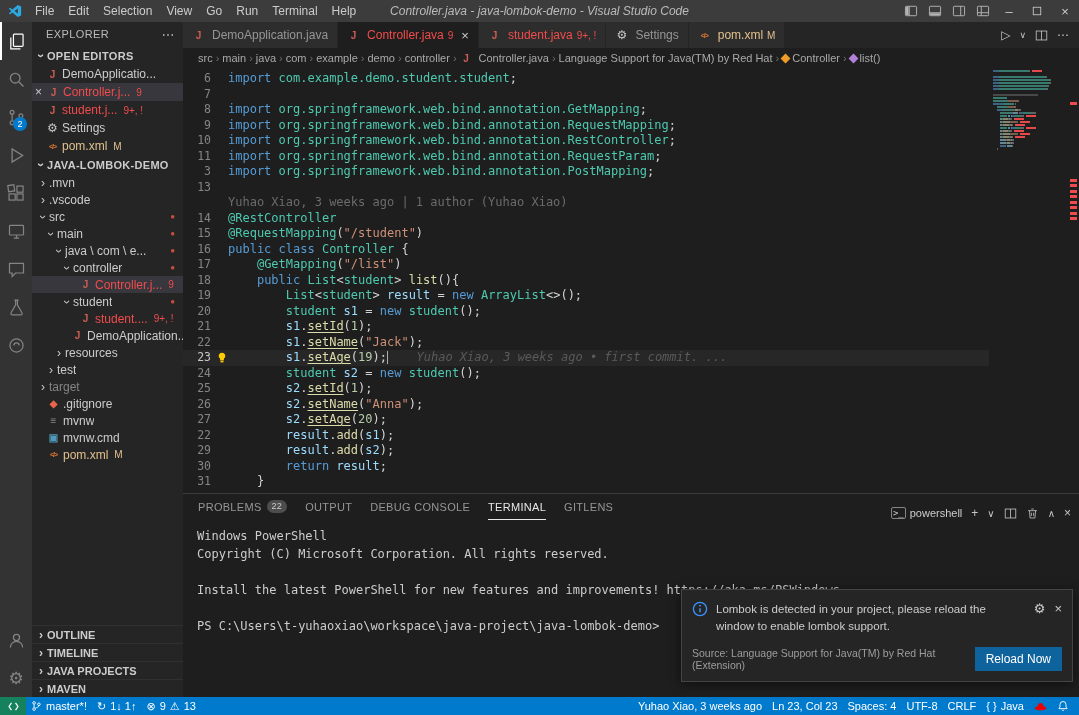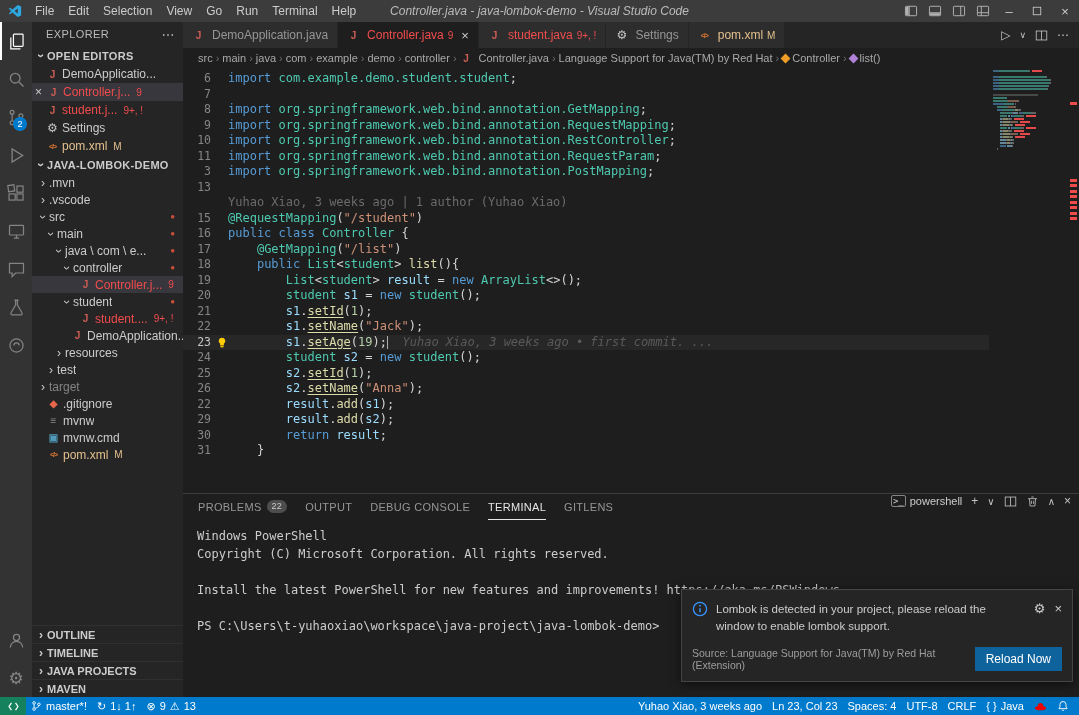--- a/index.html
+++ b/index.html
@@ -74,33 +74,33 @@
   .code-content{white-space:pre;margin-left:17px;color:#d4d4d4;}
   .tok-k{color:#569cd6;}
   .tok-t{color:#4ec9b0;}
   .tok-s{color:#ce9178;}
   .tok-n{color:#b5cea8;}
   .tok-m{color:#dcdcaa;}
   .tok-u{text-decoration:underline;text-underline-offset:2px;}
   .tok-v{color:#9cdcfe;}
   .tok-a{color:#4ec9b0;}
   .blame-text{color:#6b6b6b;}
-  .inline-blame{color:#5a5a5a;font-style:italic;margin-left:14px;}
+  .inline-blame{color:#5a5a5a;font-style:italic;margin-left:28px;}
   .caret{display:inline-block;width:1.5px;height:13px;background:#aeafad;vertical-align:middle;margin-left:0px;}
   .bulb{position:absolute;left:33px;top:1px;}
 
   #minimap{position:absolute;top:48px;right:12px;width:74px;bottom:0;overflow:hidden;}
   .mm-line{height:2px;margin-bottom:1px;display:flex;}
   .mm-tok{height:2px;flex:none;}
   #overview-ruler{position:absolute;top:46px;right:0;width:12px;bottom:0;}
   .ruler-mark{position:absolute;right:2px;width:7px;height:3px;background:#f14c4c;}
 
   
   #panel{position:absolute;left:183px;right:0;bottom:0;height:204px;background:#1e1e1e;border-top:1px solid #3c3c3c;z-index:15;}
-  #panel-header{height:26px;display:flex;align-items:flex-start;padding:0 8px 0 15px;}
+  #panel-header{height:26px;display:flex;align-items:flex-end;padding:0 8px 0 15px;}
   #panel-tabs{display:flex;align-items:stretch;height:100%;flex:1;}
   .panel-tab{font-size:11px;color:#969696;margin-right:18px;display:flex;align-items:center;gap:5px;letter-spacing:.3px;border-bottom:1px solid transparent;cursor:default;}
   .panel-tab.active{color:#e7e7e7;border-bottom:1px solid #e7e7e7;}
   .panel-badge{background:#4d4d4d;border-radius:8px;padding:0 5px;font-size:9px;color:#cccccc;height:13px;line-height:13px;}
   #panel-actions{display:flex;align-items:center;gap:9px;color:#c5c5c5;font-size:12px;}
   .shell-select{display:flex;align-items:center;gap:4px;font-size:11px;color:#cccccc;}
   .term-glyph{font-family:"DejaVu Sans Mono",monospace;font-size:9px;border:1px solid #858585;border-radius:2px;padding:0 1px;color:#cccccc;line-height:10px;}
   #terminal-output{padding:7px 0 0 14px;font-family:"DejaVu Sans Mono",monospace;font-size:12px;line-height:18px;color:#cccccc;white-space:pre;}
 
   
@@ -515,20 +515,24 @@
           </div>
           <div class="code-line">
             <div class="gutter">13</div>
             <div class="code-content"></div>
           </div>
           <div class="code-line">
             <div class="gutter"></div>
             <div class="code-content"><span class="blame-text">Yuhao Xiao, 3 weeks ago | 1 author (Yuhao Xiao)</span></div>
           </div>
           <div class="code-line">
+            <div class="gutter">14</div>
+            <div class="code-content"><span class="tok-a">@RestController</span></div>
+          </div>
+          <div class="code-line">
             <div class="gutter">15</div>
             <div class="code-content"><span class="tok-a">@RequestMapping</span><span class="tok-p">(</span><span class="tok-s">"/student"</span><span class="tok-p">)</span></div>
           </div>
           <div class="code-line">
             <div class="gutter">16</div>
             <div class="code-content"><span class="tok-k">public class </span><span class="tok-t">Controller</span><span class="tok-p"> {</span></div>
           </div>
           <div class="code-line">
             <div class="gutter">17</div>
             <div class="code-content"><span class="tok-p">    </span><span class="tok-a">@GetMapping</span><span class="tok-p">(</span><span class="tok-s">"/list"</span><span class="tok-p">)</span></div>
@@ -567,20 +571,24 @@
             <div class="gutter">24</div>
             <div class="code-content"><span class="tok-p">        </span><span class="tok-t">student</span><span class="tok-p"> </span><span class="tok-v">s2</span><span class="tok-p"> = </span><span class="tok-k">new </span><span class="tok-t">student</span><span class="tok-p">();</span></div>
           </div>
           <div class="code-line">
             <div class="gutter">25</div>
             <div class="code-content"><span class="tok-p">        </span><span class="tok-v">s2</span><span class="tok-p">.</span><span class="tok-m tok-u">setId</span><span class="tok-p">(</span><span class="tok-n">1</span><span class="tok-p">);</span></div>
           </div>
           <div class="code-line">
             <div class="gutter">26</div>
             <div class="code-content"><span class="tok-p">        </span><span class="tok-v">s2</span><span class="tok-p">.</span><span class="tok-m tok-u">setName</span><span class="tok-p">(</span><span class="tok-s">"Anna"</span><span class="tok-p">);</span></div>
+          </div>
+          <div class="code-line">
+            <div class="gutter">27</div>
+            <div class="code-content"><span class="tok-p">        </span><span class="tok-v">s2</span><span class="tok-p">.</span><span class="tok-m tok-u">setAge</span><span class="tok-p">(</span><span class="tok-n">20</span><span class="tok-p">);</span></div>
           </div>
           <div class="code-line">
             <div class="gutter">22</div>
             <div class="code-content"><span class="tok-p">        </span><span class="tok-v">result</span><span class="tok-p">.</span><span class="tok-m">add</span><span class="tok-p">(</span><span class="tok-v">s1</span><span class="tok-p">);</span></div>
           </div>
           <div class="code-line">
             <div class="gutter">29</div>
             <div class="code-content"><span class="tok-p">        </span><span class="tok-v">result</span><span class="tok-p">.</span><span class="tok-m">add</span><span class="tok-p">(</span><span class="tok-v">s2</span><span class="tok-p">);</span></div>
           </div>
           <div class="code-line">

